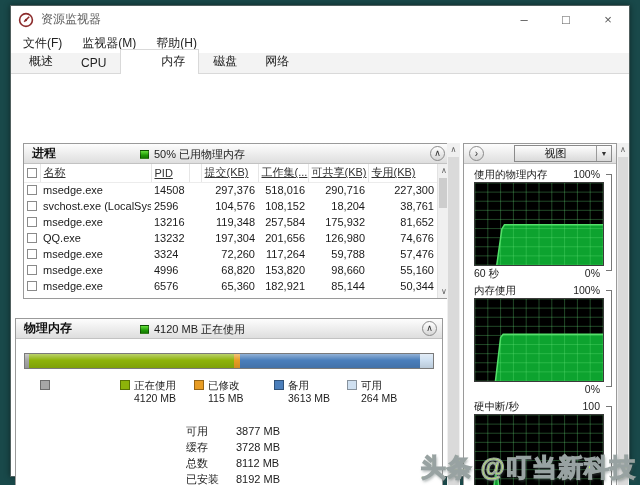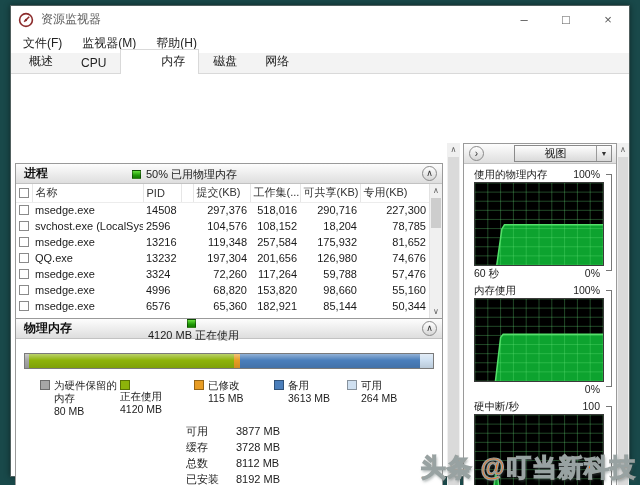--- a/index.html
+++ b/index.html
@@ -36,25 +36,25 @@
   .panel-title { font-weight:bold; font-size:12px; color:#101010; margin-left:8px; }
   .status { position:absolute; display:flex; align-items:center; font-size:11px; color:#1c1c1c; top:0; height:20px; }
   .mini-icon { width:9px; height:9px; margin-right:5px; border:1px solid rgba(0,0,0,.4); flex:none; }
   .mini-green { background:linear-gradient(#67e13d,#1f9a06 60%,#147a02); }
   .mini-blue  { background:linear-gradient(#7db4f0,#2e66c0 60%,#1f4e9e); }
   .chevron-btn { position:absolute; right:5px; top:2px; width:15px; height:15px; border:1px solid #8a8a8a;
                  border-radius:50%; background:linear-gradient(#ffffff,#d6d6d6);
                  display:flex; align-items:center; justify-content:center;
                  font-size:9px; line-height:1; color:#333; }
   
-  #proc-panel { left:4px; top:69px; width:428px; height:156px;margin-top:20px; }
+  #proc-panel { left:12px; top:69px; width:428px; height:156px; }
   .proc-table { position:absolute; left:0; top:20px; width:413px; border-collapse:collapse;
                 table-layout:fixed; font-size:11px; color:#1a1a1a; }
   .proc-table th { height:18px; font-weight:normal; color:#333; padding:0 3px; white-space:nowrap;
-                   overflow:hidden; border-bottom:1px solid #ececec; text-align:left; }
+                   overflow:hidden; border-bottom:1px solid #ececec; text-align:left;text-decoration:underline; }
   .proc-table th + th { border-left:1px solid #e6e6e6; }
   .proc-table td { height:16px; padding:0 3px; white-space:nowrap; overflow:hidden; }
   .num { text-align:right; }
   .c-check { width:16px; } .c-name { width:111px; } .c-pid { width:38px; } .c-sep { width:12px; }
   .c-commit { width:57px; } .c-ws { width:50px; } .c-share { width:60px; } .c-priv { width:69px; }
   .checkbox { display:inline-block; width:10px; height:10px; border:1px solid #8a8a8a; background:#fff;
               vertical-align:-1px; }
   
   .scrollbar { position:absolute; background:#f0f0f0; font-size:8px; color:#5f5f5f; }
   .sb-arrow { position:absolute; left:0; width:100%; height:13px; display:flex;
@@ -67,21 +67,21 @@
   #left-scrollbar .sb-thumb { top:14px; height:330px; background:#dadada; }
   #right-scrollbar { left:606px; top:69px; width:12px; height:392px; }
   #right-scrollbar .sb-thumb { top:14px; height:330px; background:#dadada; }
   
   #mem-panel { left:4px; top:244px; width:428px; height:216px; }
   .mem-bar { position:absolute; left:8px; top:34px; width:410px; height:16px; border:1px solid #7a7a7a;
              display:flex; background:#e8e8e8; }
   .seg { height:100%; background-image:linear-gradient(rgba(255,255,255,.4),rgba(255,255,255,0) 45%,rgba(0,0,0,.10)); }
   .legend { position:absolute; left:24px; top:60px; display:flex; font-size:10.5px; color:#1c1c1c; }
   .legend-item { display:flex; }
-  .legend-item:nth-child(1){ width:80px; } .legend-item:nth-child(2){ width:74px;flex-direction:column; }
+  .legend-item:nth-child(1){ width:80px; } .legend-item:nth-child(2){ width:74px; }
   .legend-item:nth-child(3){ width:80px; } .legend-item:nth-child(4){ width:73px; }
   .legend-item:nth-child(5){ width:70px; }
   .legend-sq { width:10px; height:10px; border:1px solid rgba(0,0,0,.35); margin-right:4px; flex:none; margin-top:1px; }
   .legend-text { line-height:13px; }
   .stats { position:absolute; left:170px; top:104px; font-size:11px; color:#1c1c1c; }
   .stats-row { display:flex; height:16px; align-items:center; }
   .stats-label { width:50px; }
   
   #right-region { position:absolute; left:452px; top:69px; width:154px; height:392px;
                   border:1px solid #9a9a9a; background:#fff; }
@@ -98,21 +98,21 @@
   .graph-block { position:relative; margin:2px 4px 3px 8px; height:113px; }
   .graph-label-row { display:flex; justify-content:space-between; font-size:10.5px; color:#1c1c1c;
                      height:14px; padding:0 12px 0 2px; }
   .graph-svg { position:absolute; left:2px; top:14px; width:130px; height:84px; border:1px solid #3a3a3a; }
   .graph-svg svg { display:block; width:100%; height:100%; }
   .graph-bottom-row { position:absolute; top:99px; left:2px; right:12px; display:flex;
                       justify-content:space-between; font-size:10.5px; color:#1c1c1c; }
   .bracket { position:absolute; right:0; top:6px; height:97px; width:6px;
              border-top:1px solid #777; border-right:1px solid #777; border-bottom:1px solid #777; }
   
-  .watermark { position:absolute; right:4px; bottom:1px; font-size:25px; font-weight:bold; color:#f97316;
+  .watermark { position:absolute; right:4px; bottom:1px; font-size:25px; font-weight:bold; color:#bef264;
                -webkit-text-stroke:1.2px #98a2a2; text-shadow:1px 2px 3px rgba(80,95,95,.55);
                letter-spacing:1px; z-index:20; white-space:nowrap;margin-top:24px; }
 </style>
 </head>
 <body>
 
 <div class="window">
 
   <div class="titlebar">
     <svg class="app-icon" viewBox="0 0 16 16">
@@ -178,21 +178,21 @@
               <td class="c-priv num">227,300</td>
             </tr>
             <tr>
               <td class="c-check"><span class="checkbox"></span></td>
               <td class="c-name">svchost.exe (LocalSystemN...</td>
               <td class="c-pid">2596</td>
               <td class="c-sep"></td>
               <td class="c-commit num">104,576</td>
               <td class="c-ws num">108,152</td>
               <td class="c-share num">18,204</td>
-              <td class="c-priv num">78,785</td>
+              <td class="c-priv num">38,761</td>
             </tr>
             <tr>
               <td class="c-check"><span class="checkbox"></span></td>
               <td class="c-name">msedge.exe</td>
               <td class="c-pid">13216</td>
               <td class="c-sep"></td>
               <td class="c-commit num">119,348</td>
               <td class="c-ws num">257,584</td>
               <td class="c-share num">175,932</td>
               <td class="c-priv num">81,652</td>
@@ -242,37 +242,36 @@
       <div class="scrollbar" id="table-scrollbar">
         <span class="sb-arrow sb-up">∧</span>
         <span class="sb-thumb"></span>
         <span class="sb-arrow sb-down">∨</span>
       </div>
     </div>
 
     <div class="panel" id="mem-panel">
       <div class="panel-header">
         <span class="panel-title">物理内存</span>
-        <span class="status" style="left:132px;flex-direction:column;">
+        <span class="status" style="left:124px;">
           <span class="mini-icon mini-green"></span>
           <span>4120 MB 正在使用</span>
         </span>
         <span class="chevron-btn">∧</span>
       </div>
       <div class="mem-bar">
           <div class="seg" style="width: 1%; background-color: rgb(166, 166, 166);"></div>
           <div class="seg" style="width: 50.3%; background-color: rgb(141, 179, 10);"></div>
           <div class="seg" style="width: 1.4%; background-color: rgb(232, 156, 35);"></div>
           <div class="seg" style="width: 44.1%; background-color: rgb(74, 126, 187);"></div>
           <div class="seg" style="width: 3.2%; background-color: rgb(207, 224, 241);"></div>
         </div>
       <div class="legend">
           <div class="legend-item">
             <span class="legend-sq" style="background-color: rgb(166, 166, 166);"></span>
-            <div class="legend-text">为硬件保留的内存<br>80 MB</div>
           </div>
           <div class="legend-item">
             <span class="legend-sq" style="background-color: rgb(141, 179, 10);"></span>
             <div class="legend-text">正在使用<br>4120 MB</div>
           </div>
           <div class="legend-item">
             <span class="legend-sq" style="background-color: rgb(232, 156, 35);"></span>
             <div class="legend-text">已修改<br>115 MB</div>
           </div>
           <div class="legend-item">

